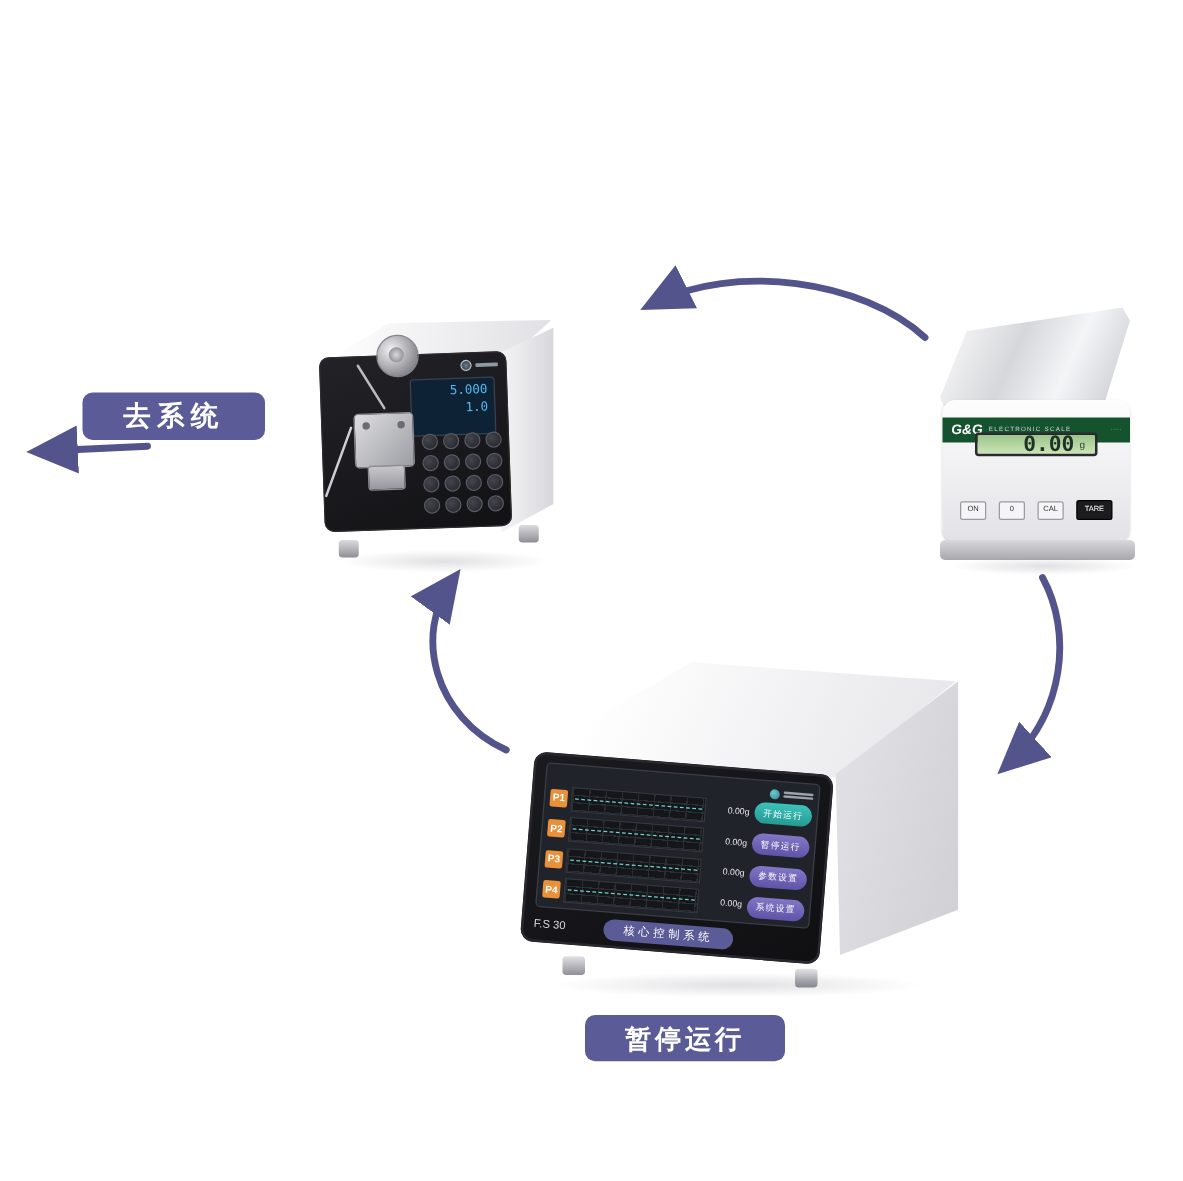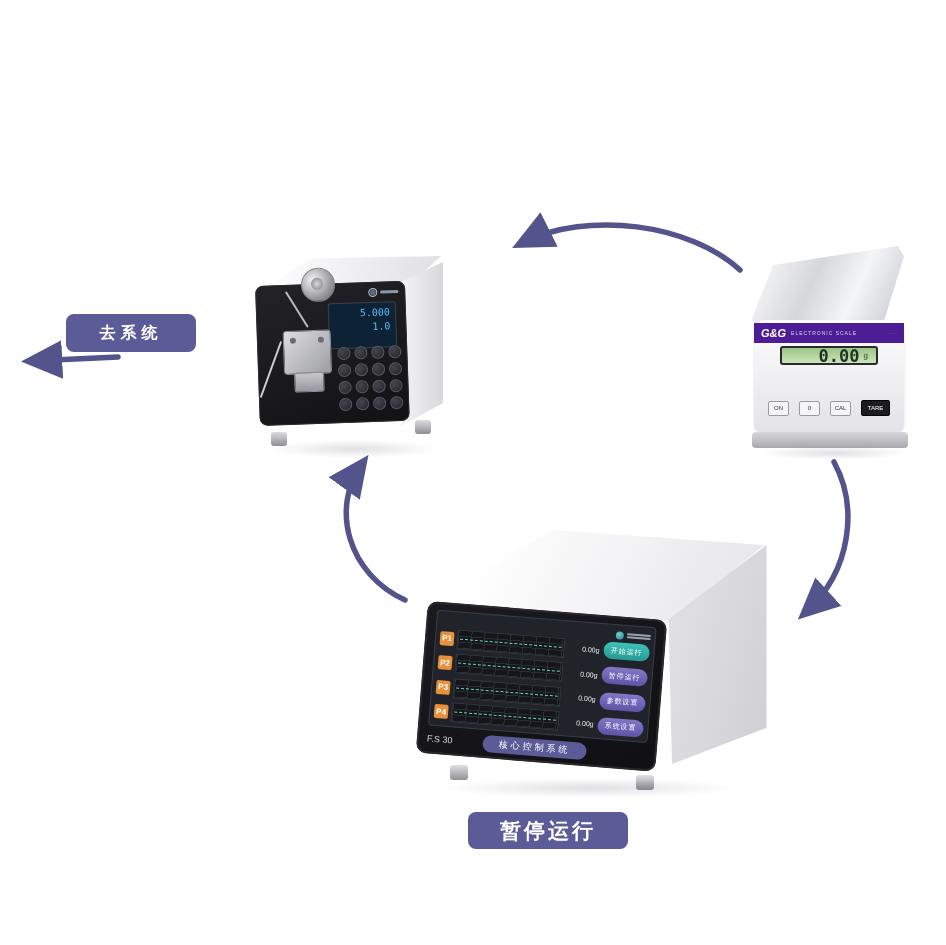--- a/index.html
+++ b/index.html
@@ -6,21 +6,21 @@
   body{
     width:946px;height:945px;position:relative;background:#ffffff;
     font-family:"Liberation Sans", sans-serif;overflow:hidden;
   }
   
   .abs{position:absolute;}
   .tag{
     position:absolute;background:#5b5b98;color:#fff;font-weight:bold;
     display:flex;align-items:center;justify-content:center;border-radius:8px;
   }
-  #tag-system{left:66px;top:314px;width:130px;height:38px;font-size:16px;letter-spacing:5px;}
+  #tag-system{left:66px;top:314px;width:146px;height:38px;font-size:22px;letter-spacing:5px;}
   #tag-controller{left:468px;top:812px;width:160px;height:37px;font-size:21px;letter-spacing:3px;}
 
   #arrows{position:absolute;left:0;top:0;width:946px;height:945px;pointer-events:none;}
 
   .shadow{
     position:absolute;border-radius:50%;
     background:radial-gradient(ellipse at center, rgba(40,40,60,.14), rgba(40,40,60,0) 70%);
   }
 
   
@@ -93,21 +93,21 @@
     position:absolute;left:0;top:0;width:152px;height:86px;
     background:linear-gradient(115deg,#ffffff 0%,#d6d7da 40%,#f4f5f7 65%,#c3c4c8 100%);
     clip-path:polygon(14% 22%, 96% 0%, 100% 12%, 86% 92%, 4% 100%, 0% 84%);
   }
   .scale-body{
     position:absolute;left:2px;top:74px;width:150px;height:112px;
     background:linear-gradient(#fdfdfe,#e3e3e7);
     border-radius:10px 10px 8px 8px;box-shadow:0 1px 2px rgba(0,0,0,.18);
   }
   .scale-band{
-    position:absolute;left:2px;top:77px;width:150px;height:20px;background:#4c1d95;
+    position:absolute;left:2px;top:88px;width:150px;height:20px;background:#14532d;
     display:flex;align-items:center;gap:5px;padding:0 7px;box-sizing:border-box;
   }
   .scale-brand{color:#fff;font-weight:bold;font-style:italic;font-size:11px;}
   .scale-name{color:#d8d8dc;font-size:5px;letter-spacing:1px;flex:1;}
   .scale-cap{color:#9a9aa0;font-size:5px;}
   .scale-display{
     position:absolute;left:28px;top:100px;width:98px;height:19px;
     background:linear-gradient(#9cc489,#cbe5b6);
     border:2px solid #2a2a2e;border-radius:3px;
     display:flex;align-items:center;justify-content:flex-end;gap:4px;

